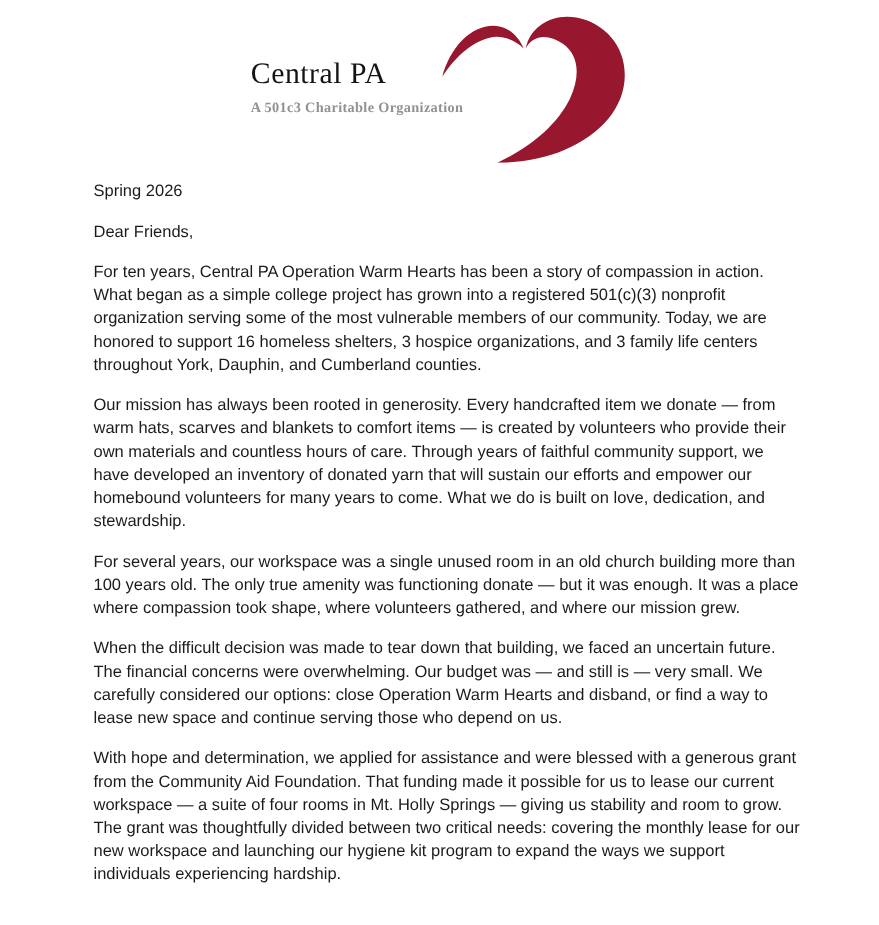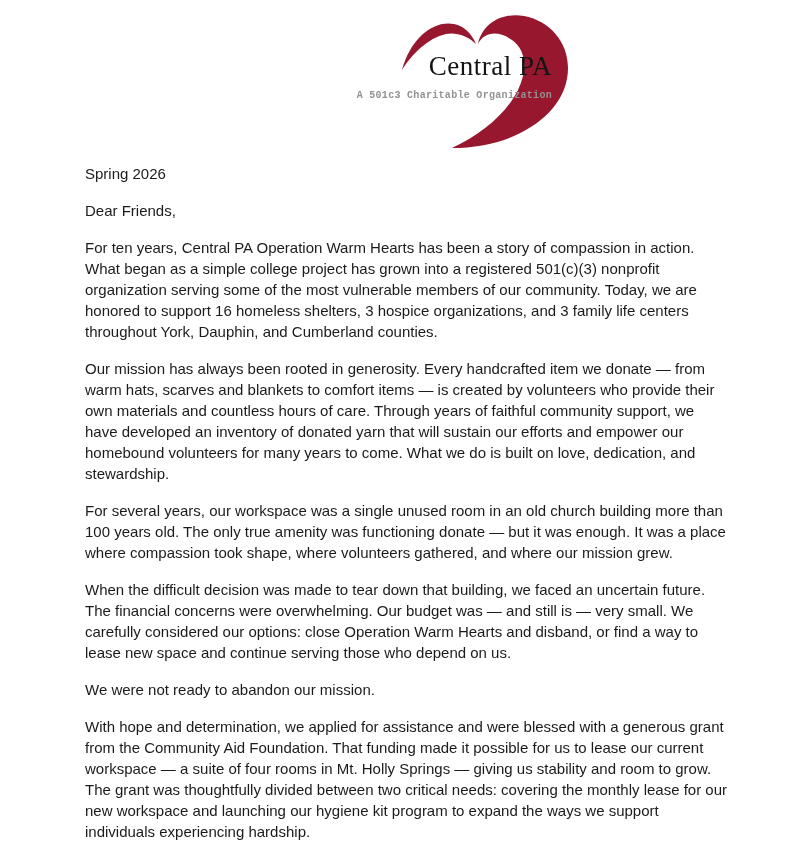--- a/index.html
+++ b/index.html
@@ -23,35 +23,35 @@
   
   .header {
     position: relative;
     height: 150px;
   }
   .logo-text {
     position: absolute;
     left: 228px;
     top: 52px;
     width: 324px;
-    text-align: right;
+    text-align: left;
     z-index: 2;
   }
   .org-line {
     font-family: "Liberation Serif", serif;
     font-size: 27px;
     line-height: 28px;
     color: #141414;
     letter-spacing: 0.5px;
     white-space: nowrap;
   }
   .tagline {
     margin-top: 10px;
-    font-family: Liberation Mono, monospace;
-    font-size: 10px;
+    font-family: Liberation Serif, serif;
+    font-size: 13px;
     font-weight: bold;
     letter-spacing: 0.3px;
     color: #929292;
   }
   .heart {
     position: absolute;
     left: 402px;
     top: 12px;
     width: 170px;
     height: 136px;
@@ -96,18 +96,17 @@
     </div>
   </div>
 
   <div class="letter-body">
     <p>Spring 2026</p>
     <p>Dear Friends,</p>
     <p>For ten years, Central PA Operation Warm Hearts has been a story of compassion in action. What began as a simple college project has grown into a registered 501(c)(3) nonprofit organization serving some of the most vulnerable members of our community. Today, we are honored to support 16 homeless shelters, 3 hospice organizations, and 3 family life centers throughout York, Dauphin, and Cumberland counties.</p>
     <p>Our mission has always been rooted in generosity. Every handcrafted item we donate — from warm hats, scarves and blankets to comfort items — is created by volunteers who provide their own materials and countless hours of care. Through years of faithful community support, we have developed an inventory of donated yarn that will sustain our efforts and empower our homebound volunteers for many years to come. What we do is built on love, dedication, and stewardship.</p>
     <p>For several years, our workspace was a single unused room in an old church building more than 100 years old. The only true amenity was functioning donate — but it was enough. It was a place where compassion took shape, where volunteers gathered, and where our mission grew.</p>
     <p>When the difficult decision was made to tear down that building, we faced an uncertain future. The financial concerns were overwhelming. Our budget was — and still is — very small. We carefully considered our options: close Operation Warm Hearts and disband, or find a way to lease new space and continue serving those who depend on us.</p>
-    <p>We were not ready to abandon our mission.</p>
     <p>With hope and determination, we applied for assistance and were blessed with a generous grant from the Community Aid Foundation. That funding made it possible for us to lease our current workspace — a suite of four rooms in Mt. Holly Springs — giving us stability and room to grow. The grant was thoughtfully divided between two critical needs: covering the monthly lease for our new workspace and launching our hygiene kit program to expand the ways we support individuals experiencing hardship.</p>
 
   </div>
 
 </div>
 
 </body></html>

